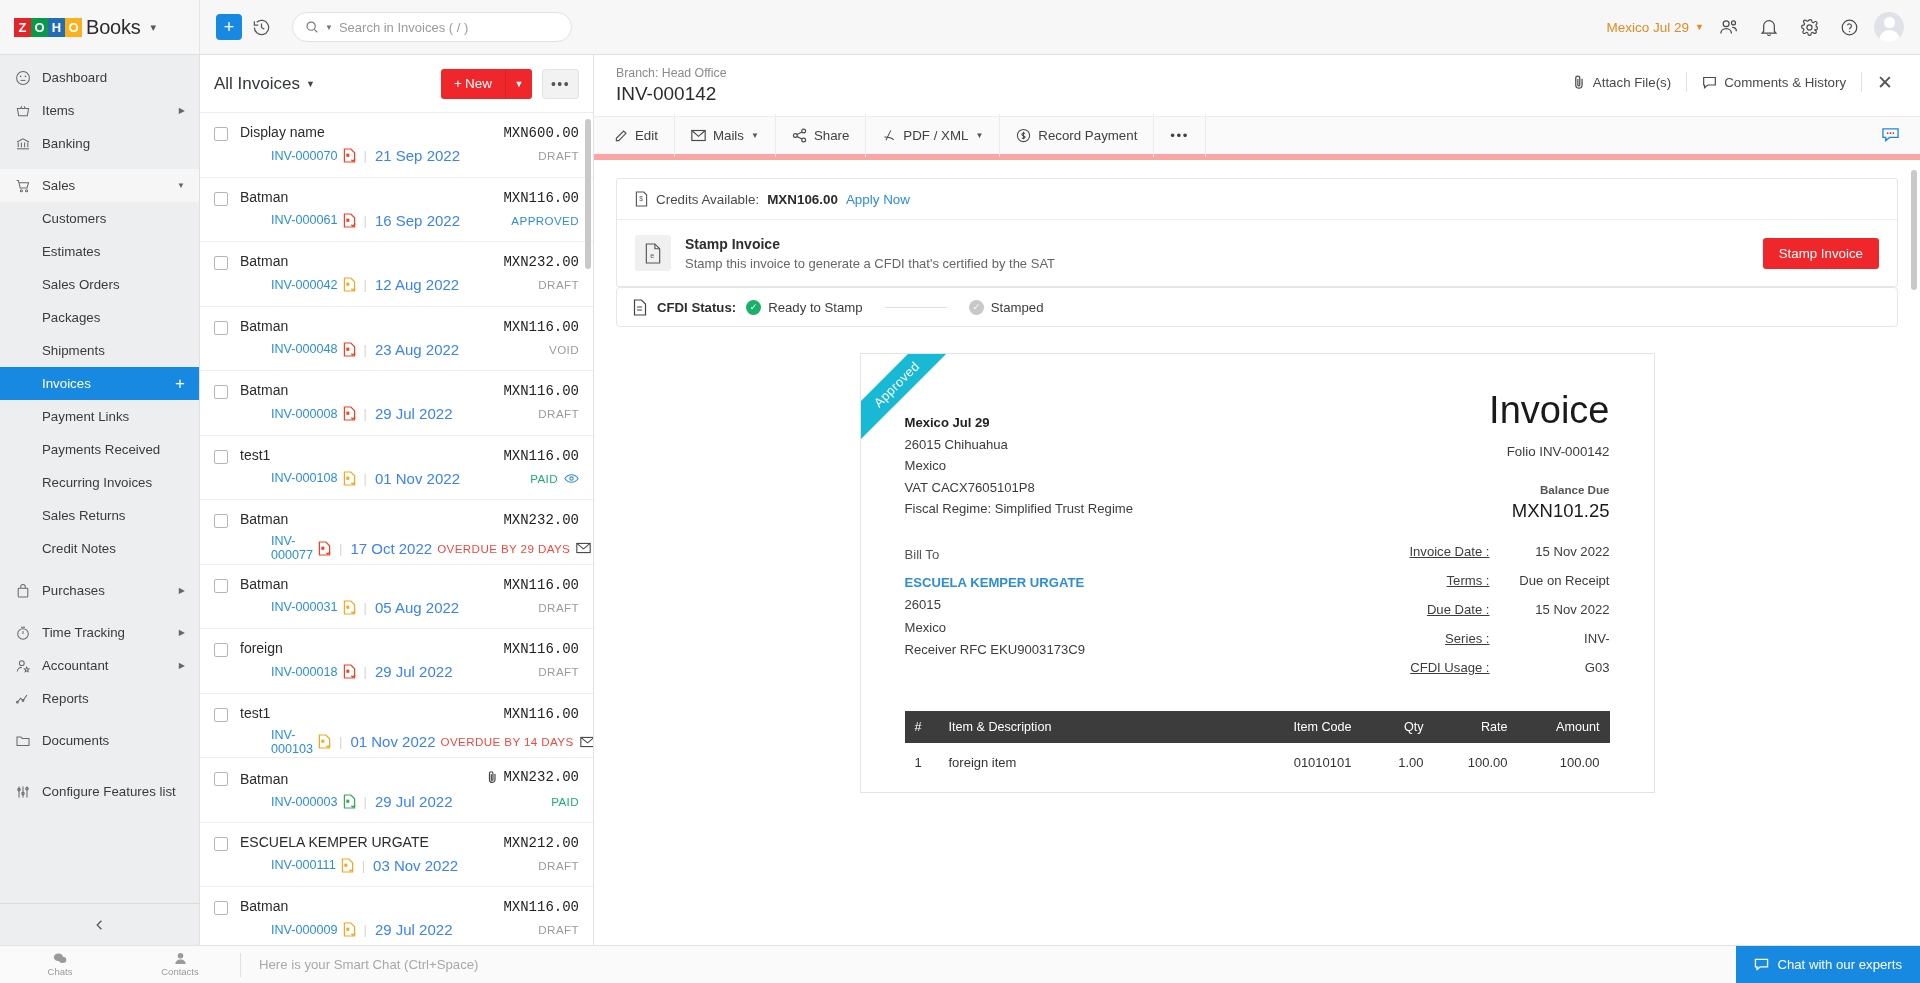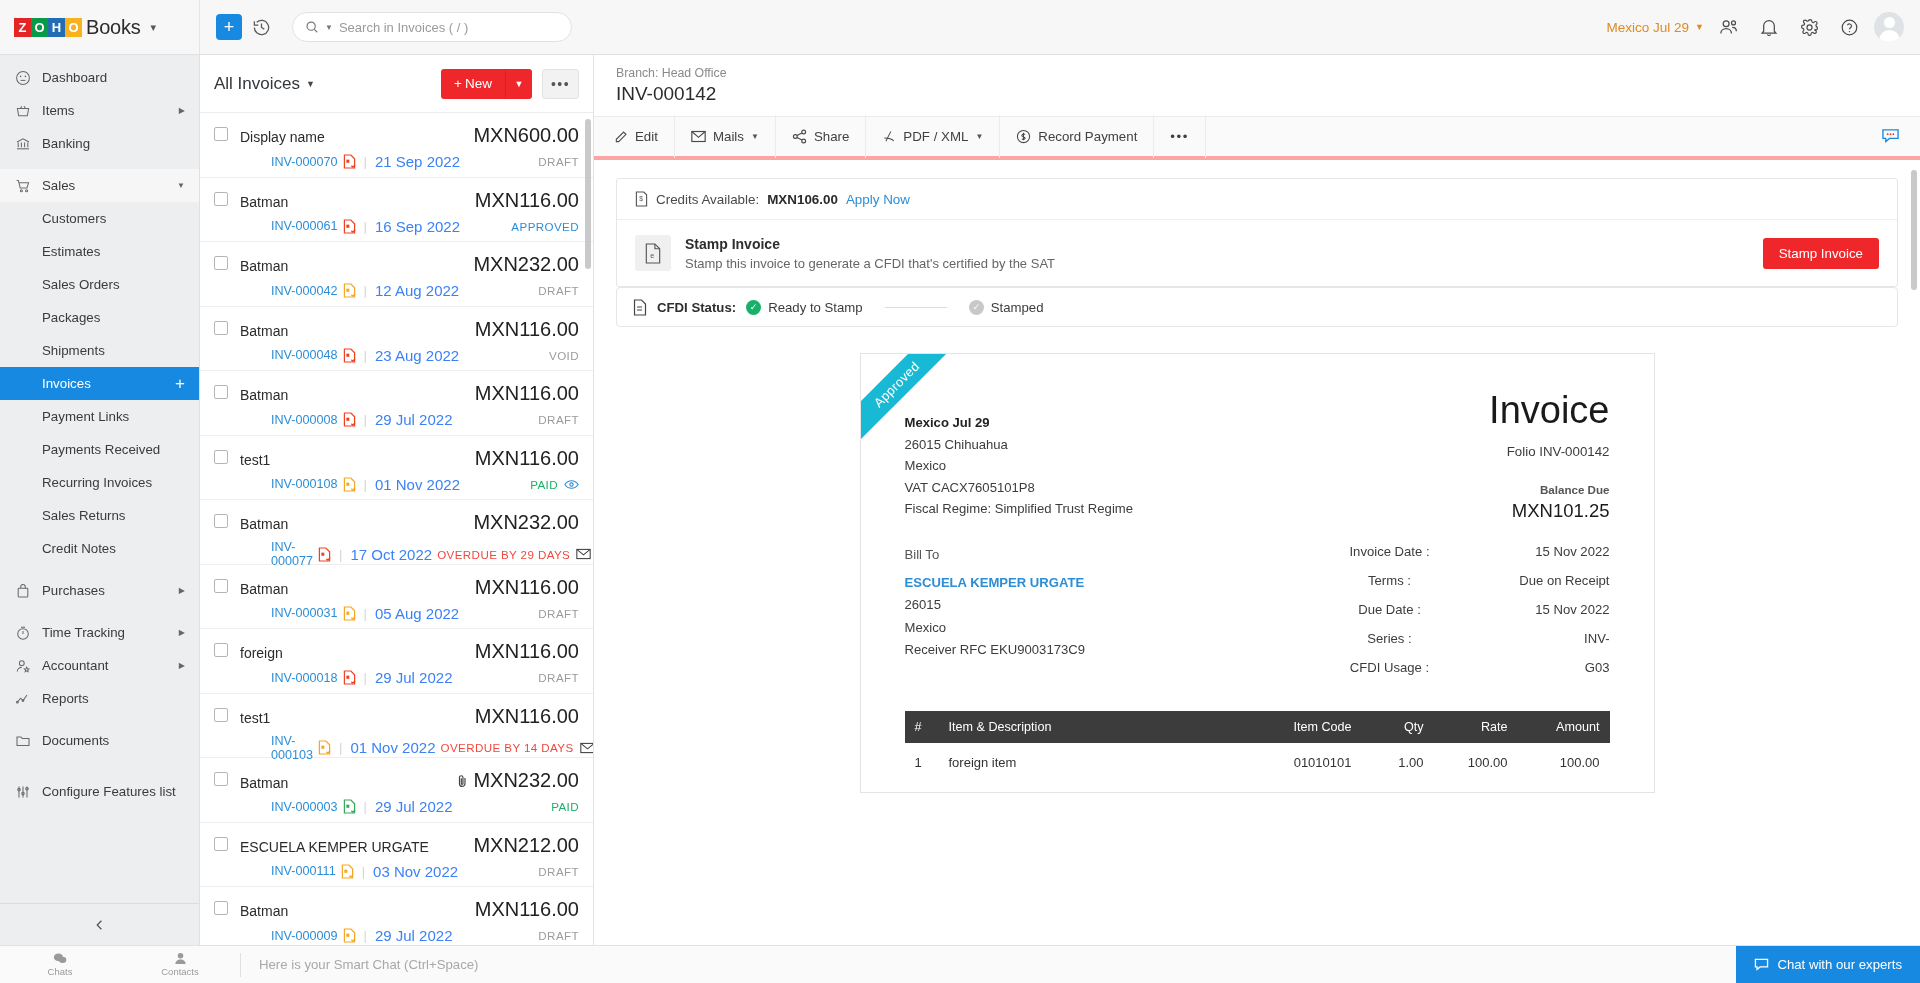--- a/index.html
+++ b/index.html
@@ -90,22 +90,22 @@
     cursor: pointer; color: #555; letter-spacing: 1.5px; font-size: 14px; }
   .inv-list { flex: 1; overflow: hidden; position: relative; }
   .inv-row { height: 64.5px; border-bottom: 1px solid #eeeeee; display: flex;
     padding: 11px 14px 0 14px; cursor: pointer; }
   .inv-cb { width: 14px; height: 14px; border: 1px solid #b5b5b5; border-radius: 2px;
     margin-top: 3px; margin-right: 12px; flex-shrink: 0; background: #fff; cursor: pointer; }
   .inv-body { flex: 1; min-width: 0; }
   .inv-line1 { display: flex; align-items: baseline; }
   .inv-cust { font-size: 14px; color: #2b2b2b; white-space: nowrap;
     overflow: hidden; text-overflow: ellipsis; }
-  .inv-amt { margin-left: auto; font-size: 20px; color: #222; white-space: nowrap;
-    padding-left: 8px; display: flex; align-items: center; gap: 5px; }
+  .inv-amt { margin-left: auto; font-size: 14px; color: #222; white-space: nowrap;
+    padding-left: 8px; display: flex; align-items: center; gap: 5px; font-family: Liberation Mono, monospace; }
   .inv-line2 { display: flex; align-items: center; margin-top: 6px; }
   .inv-no { font-size: 12.6px; color: #2c8ed6; margin-left: 31px; }
   .pdf-ic { margin-left: 5px; display: inline-flex; }
   .inv-sep { color: #d5d5d5; margin: 0 8px; }
   .inv-date { font-size: 15px; color: #3b82f6; white-space: nowrap; }
   .inv-status { margin-left: auto; font-size: 11.6px; letter-spacing: .4px;
     display: flex; align-items: center; gap: 6px; white-space: nowrap; padding-left: 5px; }
   .st-draft { color: #9b9b9b; } .st-approved { color: #2c8ed6; }
   .st-void { color: #9b9b9b; } .st-paid { color: #19b169; }
   .st-overdue { color: #f0483e; }
@@ -118,21 +118,21 @@
   .detail-head { padding: 11px 22px 0 22px; display: flex; align-items: flex-start;
     border-bottom: 1px solid #ededed; height: 62px; }
   .dh-left .branch { font-size: 12.3px; color: #8a8a8a; }
   .dh-left .invno { font-size: 19px; color: #2c2c2c; margin-top: 3px; font-weight: 400; }
   .dh-right { margin-left: auto; display: flex; align-items: center; gap: 0; padding-top: 6px; }
   .dh-act { display: flex; align-items: center; gap: 7px; font-size: 13.3px;
     color: #4a4a4a; cursor: pointer; padding: 0 15px; }
   .dh-div { width: 1px; height: 20px; background: #e0e0e0; }
   .close-x { padding: 0 5px 0 15px; cursor: pointer; color: #555; font-size: 19px; line-height: 1; }
 
-  .toolbar { height: 43px; background: #fafafa; border-bottom: 4px solid #fca5a5;
+  .toolbar { height: 43px; background: #fafafa; border-bottom: 6px solid #fca5a5;
     display: flex; align-items: center; padding-left: 4px; }
   .tb-item { height: 43px; display: flex; align-items: center; gap: 7px;
     padding: 0 16px; font-size: 13.3px; color: #414141; cursor: pointer;
     border-right: 1px solid #ececec; }
   .tb-caret { font-size: 8px; color: #555; }
   .tb-right { margin-left: auto; padding-right: 20px; cursor: pointer; }
 
   .detail-body { flex: 1; overflow: hidden; padding: 18px 22px 0 22px;
     background: #fff; position: relative; }
 
@@ -184,21 +184,21 @@
   .bal-label { font-size: 11.6px; color: #555; margin-top: 24px; font-weight: 600; }
   .bal-amt { font-size: 18.5px; color: #1a1a1a; margin-top: 4px; }
 
   .doc-mid { display: flex; margin-top: 22px; }
   .billto { font-size: 13.1px; line-height: 1.7; color: #3c3c3c; }
   .billto .lbl { color: #555; margin-bottom: 6px; }
   .billto .cust { color: #2c8ed6; font-weight: 700; }
   .meta { margin-left: auto; }
   .meta-row { display: flex; justify-content: flex-end; font-size: 13.1px;
     color: #3c3c3c; margin-bottom: 14px; }
-  .meta-k { width: 200px; text-align: center; }
+  .meta-k { width: 200px; text-align: right; text-decoration: underline; }
   .meta-v { width: 120px; text-align: right; }
 
   .items-table { width: 100%; border-collapse: collapse; margin-top: 22px; }
   .items-table th { background: #3c3c3c; color: #fff; font-weight: 400;
     font-size: 12.6px; padding: 9px 10px; text-align: right; }
   .items-table th.l { text-align: left; }
   .items-table td { font-size: 13px; color: #333; padding: 12px 10px; text-align: right; }
   .items-table td.l { text-align: left; }
 
   .detail-scrollbar { position: absolute; right: 3px; top: 10px; width: 6px;
@@ -840,20 +840,37 @@
           </div>
         </div>
     </div>
 
     <div class="detail">
 
       <div class="detail-head">
         <div class="dh-left">
           <div class="branch">Branch: Head Office</div>
           <div class="invno">INV-000142</div>
+        </div>
+        <div class="dh-right">
+          <div class="dh-act">
+            <svg width="14" height="16" viewBox="0 0 16 18" fill="none" stroke="#4a4a4a" stroke-width="1.4">
+              <path d="M11.5 5.2v7.3a3.6 3.6 0 0 1-7.2 0V4.6a2.3 2.3 0 0 1 4.6 0v7.7a1.1 1.1 0 0 1-2.2 0V5.6"></path>
+            </svg>
+            <span>Attach File(s)</span>
+          </div>
+          <div class="dh-div"></div>
+          <div class="dh-act">
+            <svg width="15" height="15" viewBox="0 0 18 18" fill="none" stroke="#4a4a4a" stroke-width="1.4">
+              <path d="M2 3h14v9H7l-4 3.2V12H2z"></path>
+            </svg>
+            <span>Comments &amp; History</span>
+          </div>
+          <div class="dh-div"></div>
+          <div class="close-x">✕</div>
         </div>
       </div>
 
       <div class="toolbar">
         <div class="tb-item">
           <svg width="14" height="14" viewBox="0 0 18 18" fill="none" stroke="#4a4a4a" stroke-width="1.4">
             <path d="M12.4 2.6l3 3L6 15H3v-3z"></path>
           </svg>
           <span>Edit</span>
         </div>

